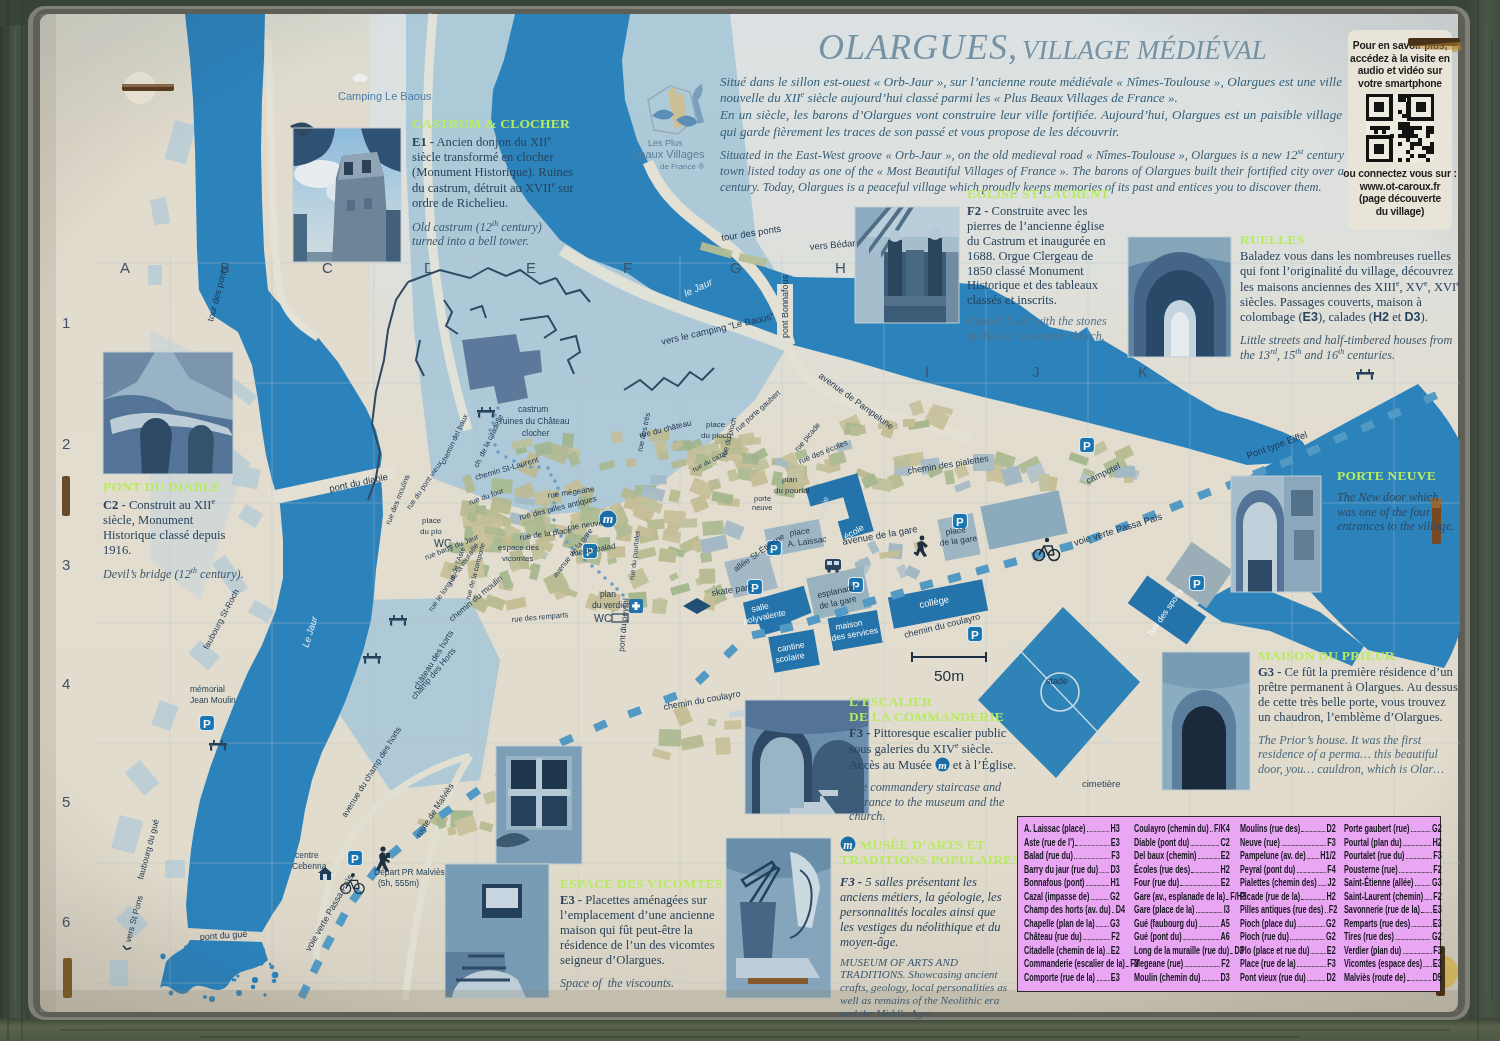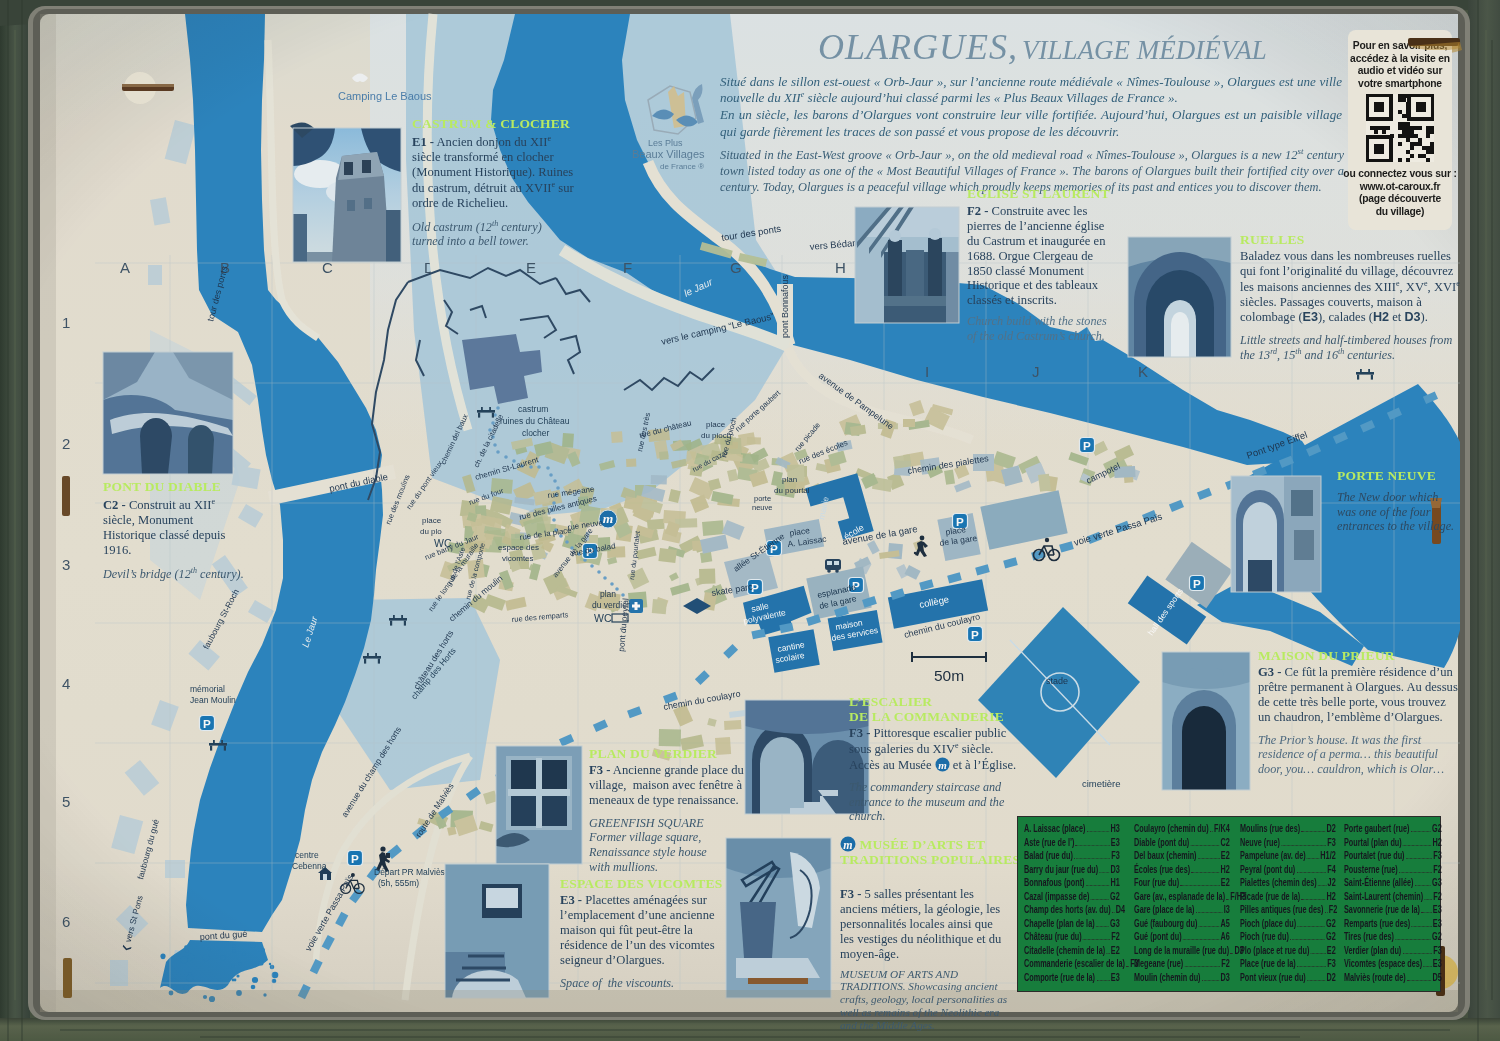--- a/index.html
+++ b/index.html
@@ -1229,25 +1229,20 @@
       <div class="sec-t">PORTE NEUVE</div>
       <div class="sec-i" style="margin-top:7px;color:#2c4a64;">The New door which was one of the four entrances to the village.</div>
     </div>
 
 <div class="abs" style="left:1258px;top:648px;width:200px;">
       <div class="sec-t">MAISON DU PRIEUR</div>
       <div class="sec-b" style="margin-top:2px;"><b>G3 -</b> Ce fût la première résidence d’un prêtre permanent à Olargues. Au dessus de cette très belle porte, vous trouvez un chaudron, l’emblème d’Olargues.</div>
       <div class="sec-i" style="margin-top:8px;color:#4c6a82;">The Prior’s house. It was the first residence of a perma… this beautiful door, you… cauldron, which is Olar…</div>
     </div>
 
-<div class="abs" style="left:589px;top:746px;width:190px;">
-      <div class="sec-t">PLAN DU VERDIER</div>
-      <div class="sec-b" style="margin-top:2px;"><b>F3 -</b> Ancienne grande place du village,&nbsp; maison avec fenêtre à meneaux de type renaissance.</div>
-      <div class="sec-i" style="margin-top:8px;">GREENFISH SQUARE<br>Former village square,<br>Renaissance style house<br>with mullions.</div>
-    </div>
 
 <div class="abs" style="left:560px;top:876px;width:172px;">
       <div class="sec-t">ESPACE DES VICOMTES</div>
       <div class="sec-b" style="margin-top:2px;"><b>E3 -</b> Placettes aménagées sur l’emplacement d’une ancienne maison qui fût peut-être la résidence de l’un des vicomtes seigneur d’Olargues.</div>
       <div class="sec-i" style="margin-top:9px;">Space of&nbsp; the viscounts.</div>
     </div>
 
 <div class="abs" style="left:849px;top:694px;width:172px;">
       <div class="sec-t">L’ESCALIER<br>DE LA COMMANDERIE</div>
       <div class="sec-b" style="margin-top:2px;"><b>F3 -</b> Pittoresque escalier public sous galeries du XIV<sup style="font-size:8px">e</sup> siècle. Accès au Musée <svg width="15" height="15" style="vertical-align:-3px">
@@ -1255,25 +1250,25 @@
           <text x="7.5" y="11.5" font-size="11" font-style="italic" font-weight="bold" fill="#fff" text-anchor="middle" font-family="Liberation Serif">m</text>
         </svg> et à l’Église.</div>
       <div class="sec-i" style="margin-top:7px;">The commandery staircase and entrance to the museum and the church.</div>
     </div>
 
 <div class="abs" style="left:840px;top:836px;width:196px;">
       <div class="sec-t"><svg width="16" height="16" style="vertical-align:-3px">
           <circle cx="8" cy="8" r="7.5" fill="#1a6fae"></circle>
           <text x="8" y="12.5" font-size="12" font-style="italic" font-weight="bold" fill="#fff" text-anchor="middle" font-family="Liberation Serif">m</text>
         </svg> MUSÉE D’ARTS ET<br>TRADITIONS POPULAIRES</div>
-      <div class="sec-b" style="margin-top:20px;width:164px;"><b>F3 -</b> 5 salles présentant les anciens métiers, la géologie, les personnalités locales ainsi que les vestiges du néolithique et du moyen-âge.</div>
+      <div class="sec-b" style="margin-top:8px;width:164px;font-style:italic;"><b>F3 -</b> 5 salles présentant les anciens métiers, la géologie, les personnalités locales ainsi que les vestiges du néolithique et du moyen-âge.</div>
       <div class="sec-i" style="margin-top:6px;width:172px;font-size:11.2px;line-height:1.14;">MUSEUM OF ARTS AND TRADITIONS. Showcasing ancient crafts, geology, local personalities as well as remains of the Neolithic era and the Middle Ages.</div>
     </div>
 
-<div class="abs" style="left:1017px;top:816px;width:422px;height:174px;border:1.5px solid #2a2a2a;background:#15803d;font-size:11px;color:#14141e;font-weight:bold;font-family:'Liberation Sans';">
+<div class="abs" style="left:1017px;top:816px;width:422px;height:174px;border:1.5px solid #2a2a2a;background:#f0abfc;font-size:11px;color:#14141e;font-weight:bold;font-family:'Liberation Sans';">
       <div style="position:absolute;left:6px;top:5px;width:145px;transform:scaleX(0.66);transform-origin:left top;">
         <div style="display:flex;align-items:baseline;white-space:nowrap;height:13.55px;">
           <span>A. Laissac (place)</span>
           <span style="flex:1;border-bottom:1.3px dotted #2a2a2a;margin:0 2px 2.5px 2px;min-width:4px;"></span>
           <span>H3</span>
         </div>
         <div style="display:flex;align-items:baseline;white-space:nowrap;height:13.55px;">
           <span>Aste (rue de l’)</span>
           <span style="flex:1;border-bottom:1.3px dotted #2a2a2a;margin:0 2px 2.5px 2px;min-width:4px;"></span>
           <span>E3</span>

